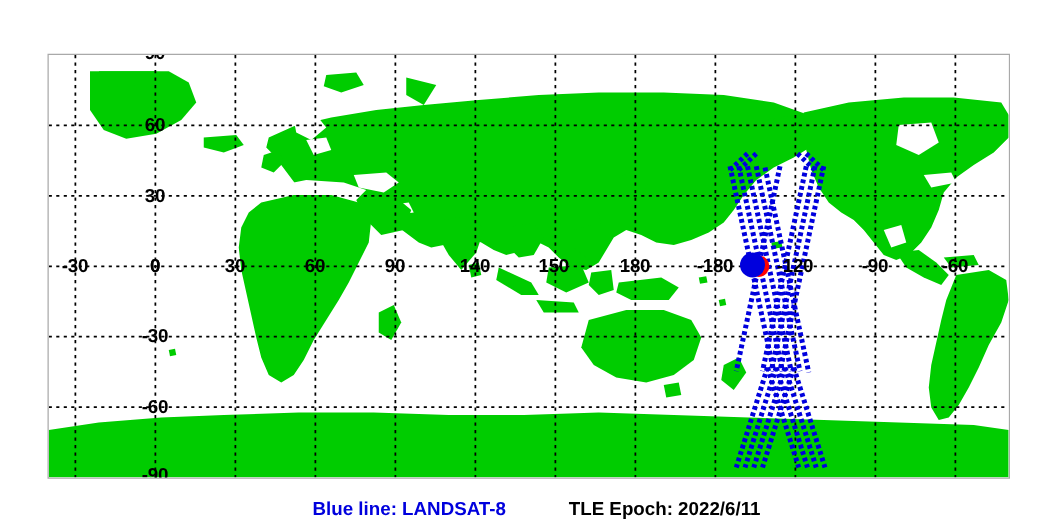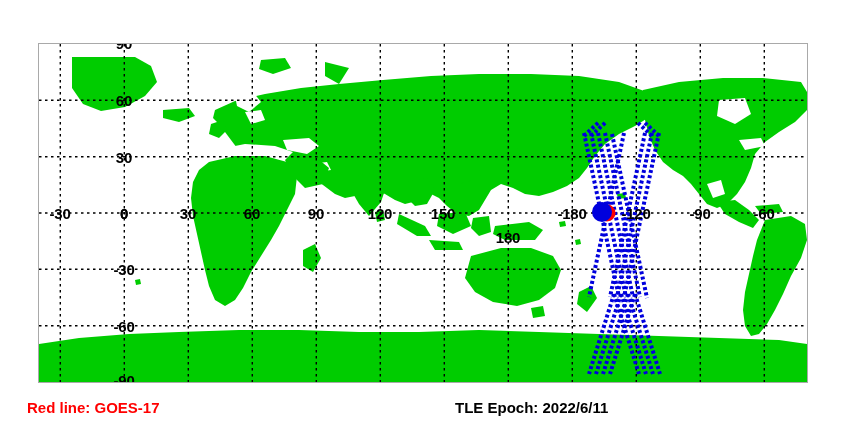--- a/index.html
+++ b/index.html
@@ -203,27 +203,27 @@
     <div class="axis-label lat-label" style="left:85px;top:169px;">0</div>
     <div class="axis-label lat-label" style="left:85px;top:225px;">-30</div>
     <div class="axis-label lat-label" style="left:85px;top:282px;">-60</div>
     <div class="axis-label lat-label" style="left:85px;top:336px;">-90</div>
 
     <div class="axis-label lon-label" style="left:21px;top:169px;">-30</div>
     <div class="axis-label lon-label" style="left:85px;top:169px;">0</div>
     <div class="axis-label lon-label" style="left:149px;top:169px;">30</div>
     <div class="axis-label lon-label" style="left:213px;top:169px;">60</div>
     <div class="axis-label lon-label" style="left:277px;top:169px;">90</div>
-    <div class="axis-label lon-label" style="left:341px;top:169px;">120</div>
+    <div class="axis-label lon-label" style="left:341px;top:169px;">140</div>
     <div class="axis-label lon-label" style="left:404px;top:169px;">150</div>
-    <div class="axis-label lon-label" style="left:469px;top:169px;margin-top:24px;">180</div>
+    <div class="axis-label lon-label" style="left:469px;top:169px;">180</div>
     <div class="axis-label lon-label" style="left:533px;top:169px;">-180</div>
     <div class="axis-label lon-label" style="left:597px;top:169px;">-120</div>
     <div class="axis-label lon-label" style="left:661px;top:169px;">-90</div>
     <div class="axis-label lon-label" style="left:725px;top:169px;">-60</div>
   </div>
 
   <div id="legend">
-    <div class="legend-item" id="legend-red">Red line: GOES-17</div>
+    <div class="legend-item" id="legend-blue">Blue line: LANDSAT-8</div>
     <div class="legend-item" id="legend-epoch">TLE Epoch: 2022/6/11</div>
   </div>
 
 </div>
 
 </body></html>

